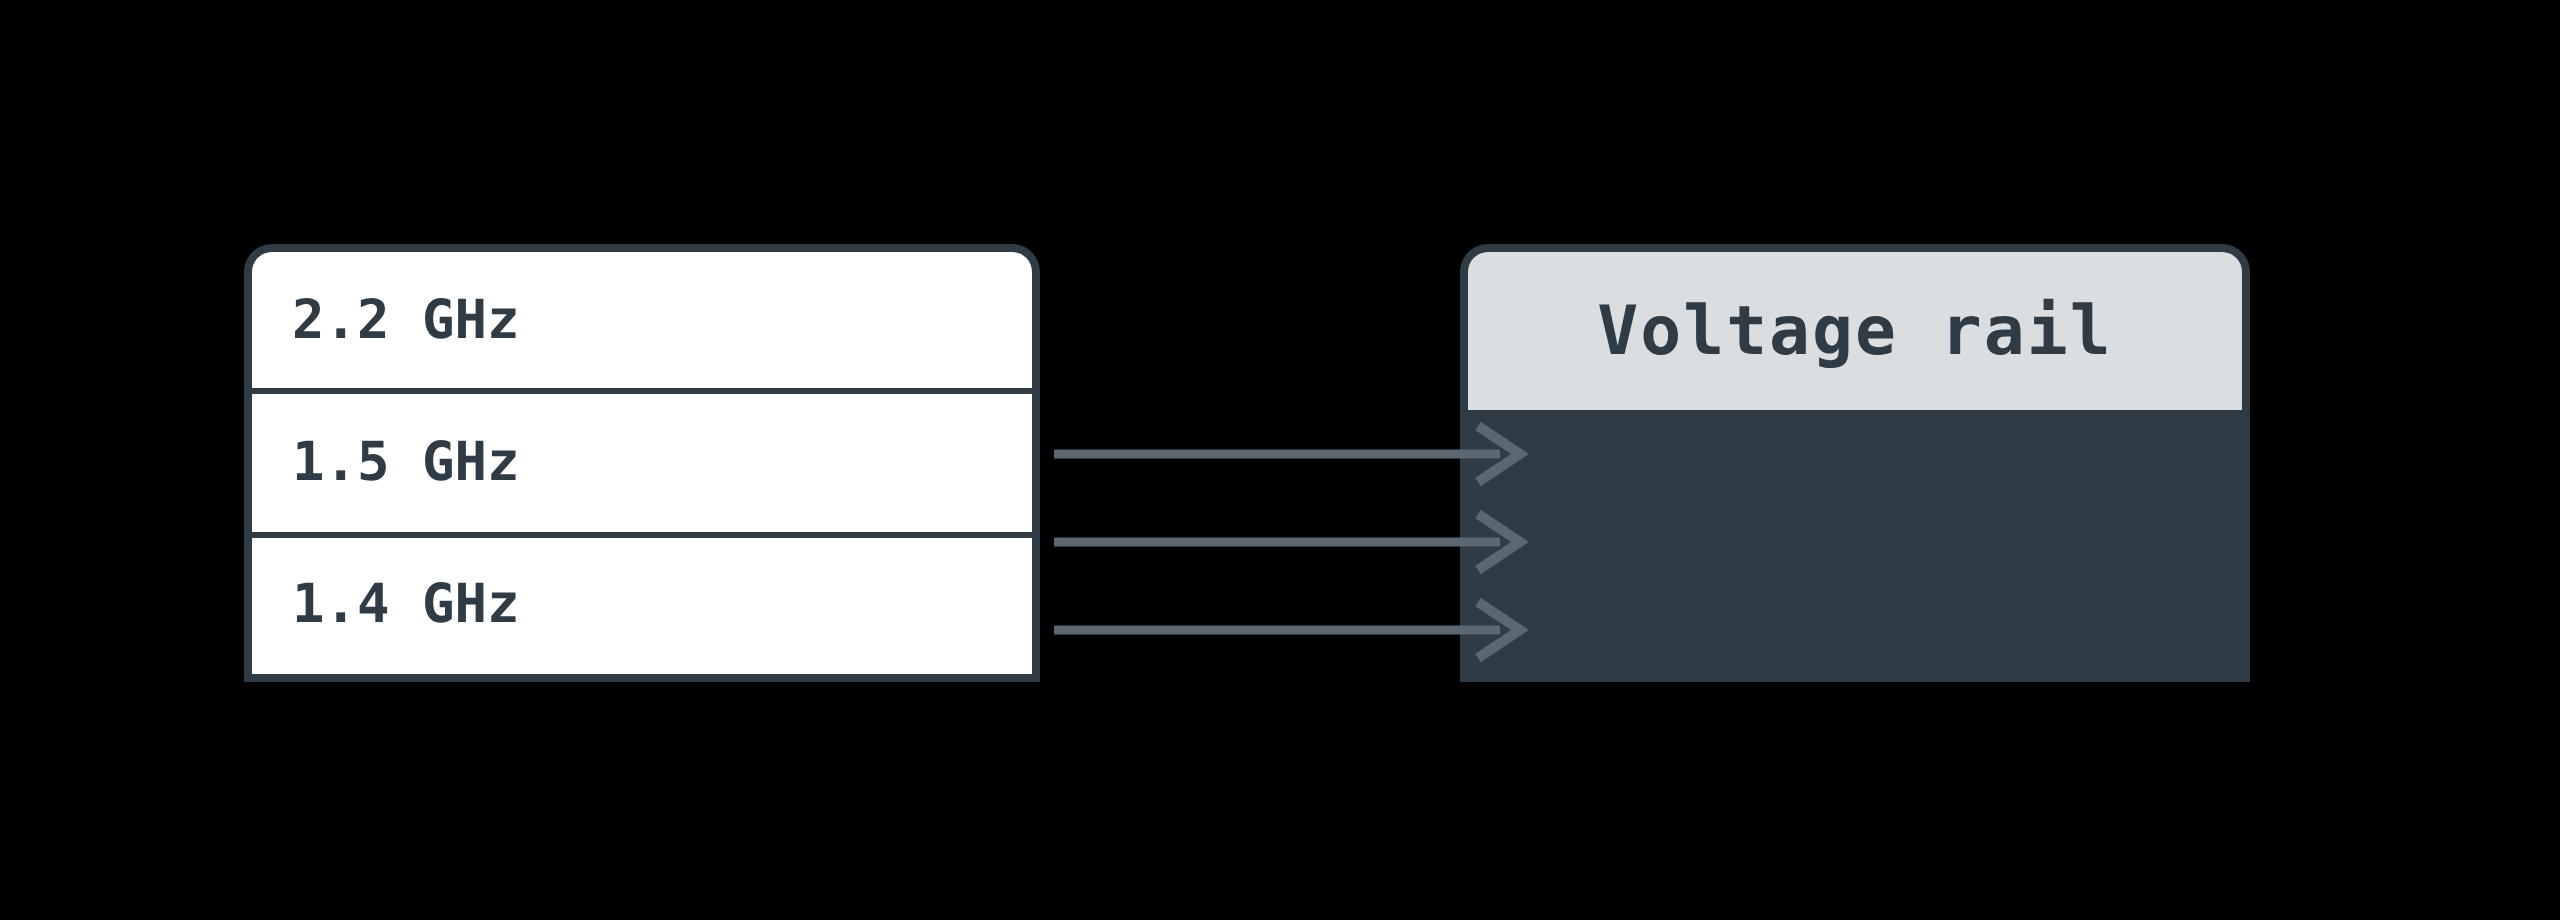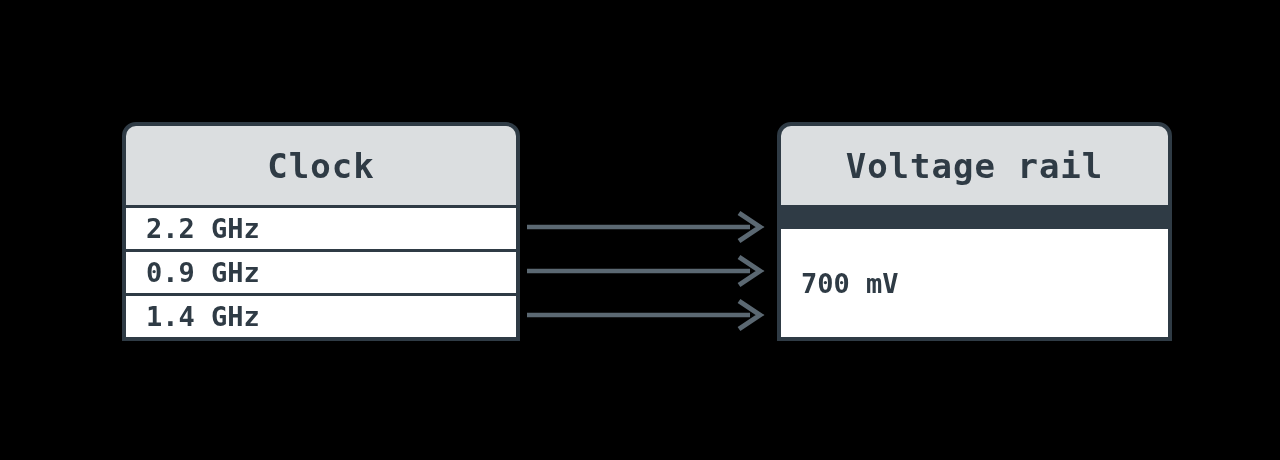--- a/index.html
+++ b/index.html
@@ -29,21 +29,21 @@
     box-sizing: border-box;
     background: var(--border);           
     border: 4px solid var(--border);
     border-radius: 14px 14px 0 0;
     display: flex;
     flex-direction: column;
     gap: 3px;
     overflow: hidden;
   }
   .dtable.left  { left: 122px; width: 398px; }
-  .dtable.right { left: 777px; width: 395px; gap: 24px; }
+  .dtable.right { left: 730px; width: 395px; gap: 24px; }
   .dtable .header {
     height: 79px;
     flex: none;
     background: var(--header-fill);
     color: var(--text);
     font-size: 34px;
     font-weight: bold;
     display: flex;
     align-items: center;
     justify-content: center;
@@ -65,29 +65,27 @@
     width: 250px; height: 145px;
     color: var(--arrow);
   }
 </style>
 </head>
 <body>
 
 <div class="canvas">
 
   <div class="dtable left">
-    <div class="header">Clock</div>
     <div class="row">2.2 GHz</div>
-    <div class="row">0.9 GHz</div>
+    <div class="row">1.5 GHz</div>
     <div class="row">1.4 GHz</div>
   </div>
 
   <div class="dtable right">
     <div class="header">Voltage rail</div>
-    <div class="row">700 mV</div>
   </div>
 
   <svg class="arrows" viewBox="0 0 250 145">
     <g stroke="currentColor" fill="none">
       <line x1="7" y1="27" x2="230" y2="27" stroke-width="4.5"></line>
       <polyline points="219,13 240,27 219,41" stroke-width="5" stroke-linejoin="miter"></polyline>
     </g>
     <g stroke="currentColor" fill="none">
       <line x1="7" y1="71" x2="230" y2="71" stroke-width="4.5"></line>
       <polyline points="219,57 240,71 219,85" stroke-width="5" stroke-linejoin="miter"></polyline>

